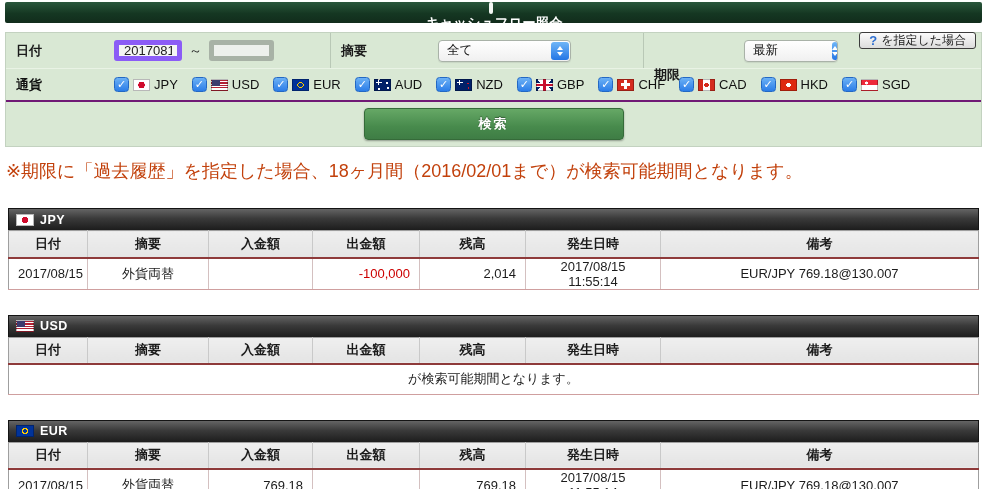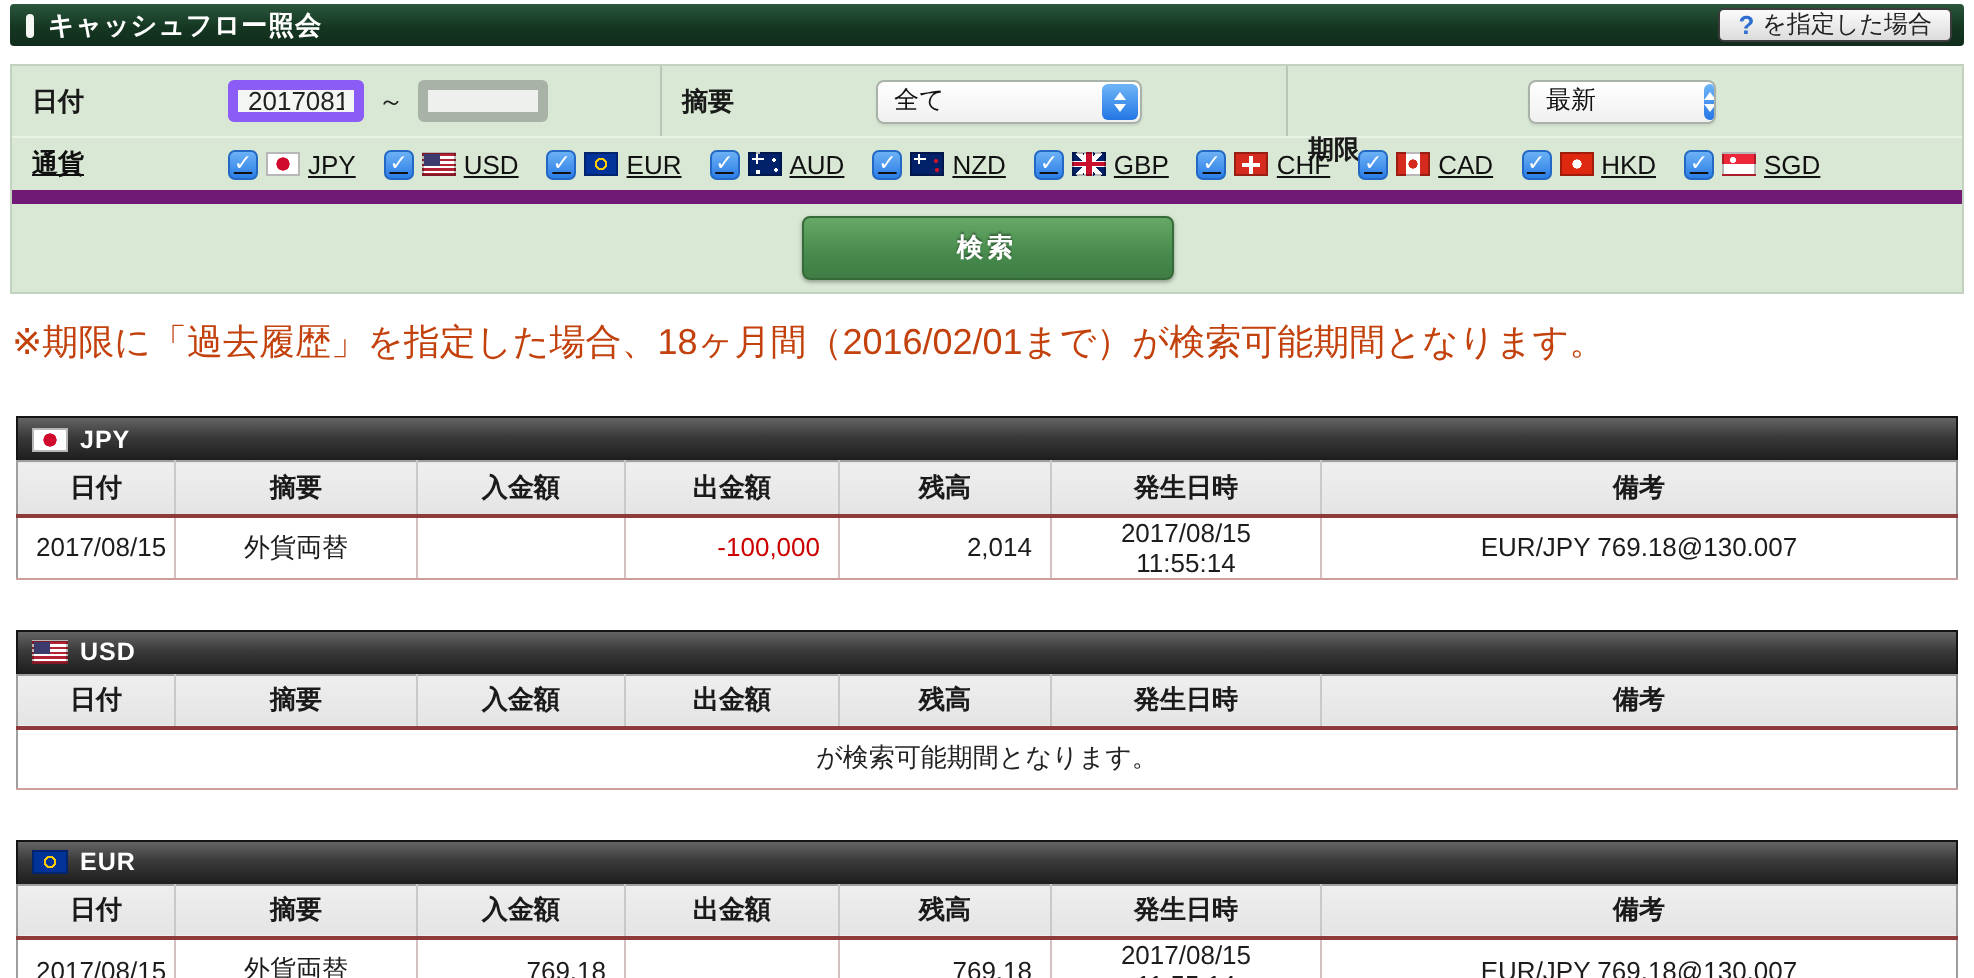--- a/index.html
+++ b/index.html
@@ -9,41 +9,41 @@
     font-family: "Liberation Sans", "DejaVu Sans", sans-serif;
     font-size: 13px; color:#111;
     -webkit-font-smoothing: antialiased;
   }
   .wrap { padding: 2px 5px 0 5px; }
 
   
   .title-bar {
     height: 21px; border-radius: 2px;
     background: linear-gradient(#2a573c, #153722 55%, #112c1c);
-    display: flex; align-items: center; padding: 0 6px 0 8px;
+    display: flex; align-items: center; padding: 0 6px 0 8px; flex-direction: column;
   }
   .title-accent {
     width: 4px; height: 12px; background: #f4f7f4; border-radius: 2px;
     margin-right: 7px; flex: 0 0 auto;
   }
   .title-text { color:#fff; font-weight: bold; font-size: 13px; letter-spacing: .5px; }
   .help-btn {
     margin-left: auto; height: 17px; display:flex; align-items:center; gap:4px;
     background: linear-gradient(#fbfbfb,#dcdcdc); border:1px solid #3c3c3c;
     border-radius: 3px; padding: 0 9px; cursor: pointer; font-size: 12px; color:#222;
   }
   .help-q { color:#2f6fd0; font-weight: bold; font-size: 13px; }
 
   
   .filter-panel {
     margin-top: 9px; background:#d9e8d4; border:1px solid #c3d2c0;
   }
   .f-row { display:flex; align-items:center; }
   .f-row1 { height: 36px; border-bottom:1px solid #e9f3e5; }
-  .f-row2 { height: 33px; border-bottom:7px solid #701a75;text-decoration:underline; }
+  .f-row2 { height: 33px; border-bottom:2px solid #701a75; }
   .f-row3 { height: 44px; justify-content:center; }
   .f-cell { display:flex; align-items:center; height:100%; }
   .f-cell-date   { width: 325px; border-right:1px solid #b9c8b6; }
   .f-cell-summary{ width: 313px; border-right:1px solid #b9c8b6; }
   .f-cell-term   { flex:1; }
   .f-label { font-weight: bold; padding-left: 10px; color:#1a1a1a; }
   .f-label-date { width: 108px; }
   .f-label-summary { width: 107px; }
   .f-label-term { width: 100px; margin-top: 48px; }
   .f-label-ccy { width: 108px; padding-left: 10px; font-weight:bold; }
@@ -57,21 +57,21 @@
   .tilde { margin: 0 7px; font-size: 13px; color:#222; }
 
   .select-box {
     height: 22px; background: linear-gradient(#ffffff,#f0f0f0);
     border:1px solid #a9b2a8; border-radius: 4px;
     display:flex; align-items:center; overflow:hidden; cursor:pointer;
     box-shadow: 0 1px 1px rgba(0,0,0,.08);
     gap: 45px;
   }
   .select-summary { width: 133px; }
-  .select-term { width: 94px; margin-left: 20px; }
+  .select-term { width: 94px; }
   .select-value { flex:1; padding: 0 8px; font-size: 12.5px; color:#111; white-space:nowrap; }
   .select-arrows {
     width: 18px; align-self: stretch; margin: 1px; border-radius: 3px;
     background: linear-gradient(#6fb5f7,#2476e5);
     display:flex; flex-direction:column; align-items:center; justify-content:center; gap:2px;
   }
   .tri-up { width:0; height:0; border-left:3px solid transparent; border-right:3px solid transparent; border-bottom:4px solid #fff; }
   .tri-down { width:0; height:0; border-left:3px solid transparent; border-right:3px solid transparent; border-top:4px solid #fff; }
 
   
@@ -121,21 +121,21 @@
   .flag-cad { background:
       radial-gradient(circle at 50% 50%, #d52b1e 0 2.2px, transparent 2.4px),
       linear-gradient(90deg, #d52b1e 0 26%, #fff 26% 74%, #d52b1e 74%); }
   .flag-hkd { background: radial-gradient(circle at 50% 50%, #fff 0 2.2px, transparent 2.4px), #de2910; }
   .flag-sgd { background:
       radial-gradient(circle at 4.5px 3px, #fff 0 1.4px, transparent 1.6px),
       linear-gradient(180deg, #ed2939 0 50%, #fff 50%); }
 
   
   .search-btn {
-    width: 186px; height: 32px; border-radius: 4px;
+    width: 260px; height: 32px; border-radius: 4px;
     background: linear-gradient(#66a866, #478a4c 60%, #3f7d45);
     border: 1px solid #356b39;
     box-shadow: 0 1px 2px rgba(0,0,0,.35);
     color:#fff; font-weight: bold; font-size: 13px; letter-spacing: 2px;
     text-shadow: 0 -1px 1px rgba(0,0,0,.4);
     display:flex; align-items:center; justify-content:center; cursor:pointer;
   }
 
   
   .note { margin: 12px 0 0 1px; font-size: 18px; color:#c2410c; }

